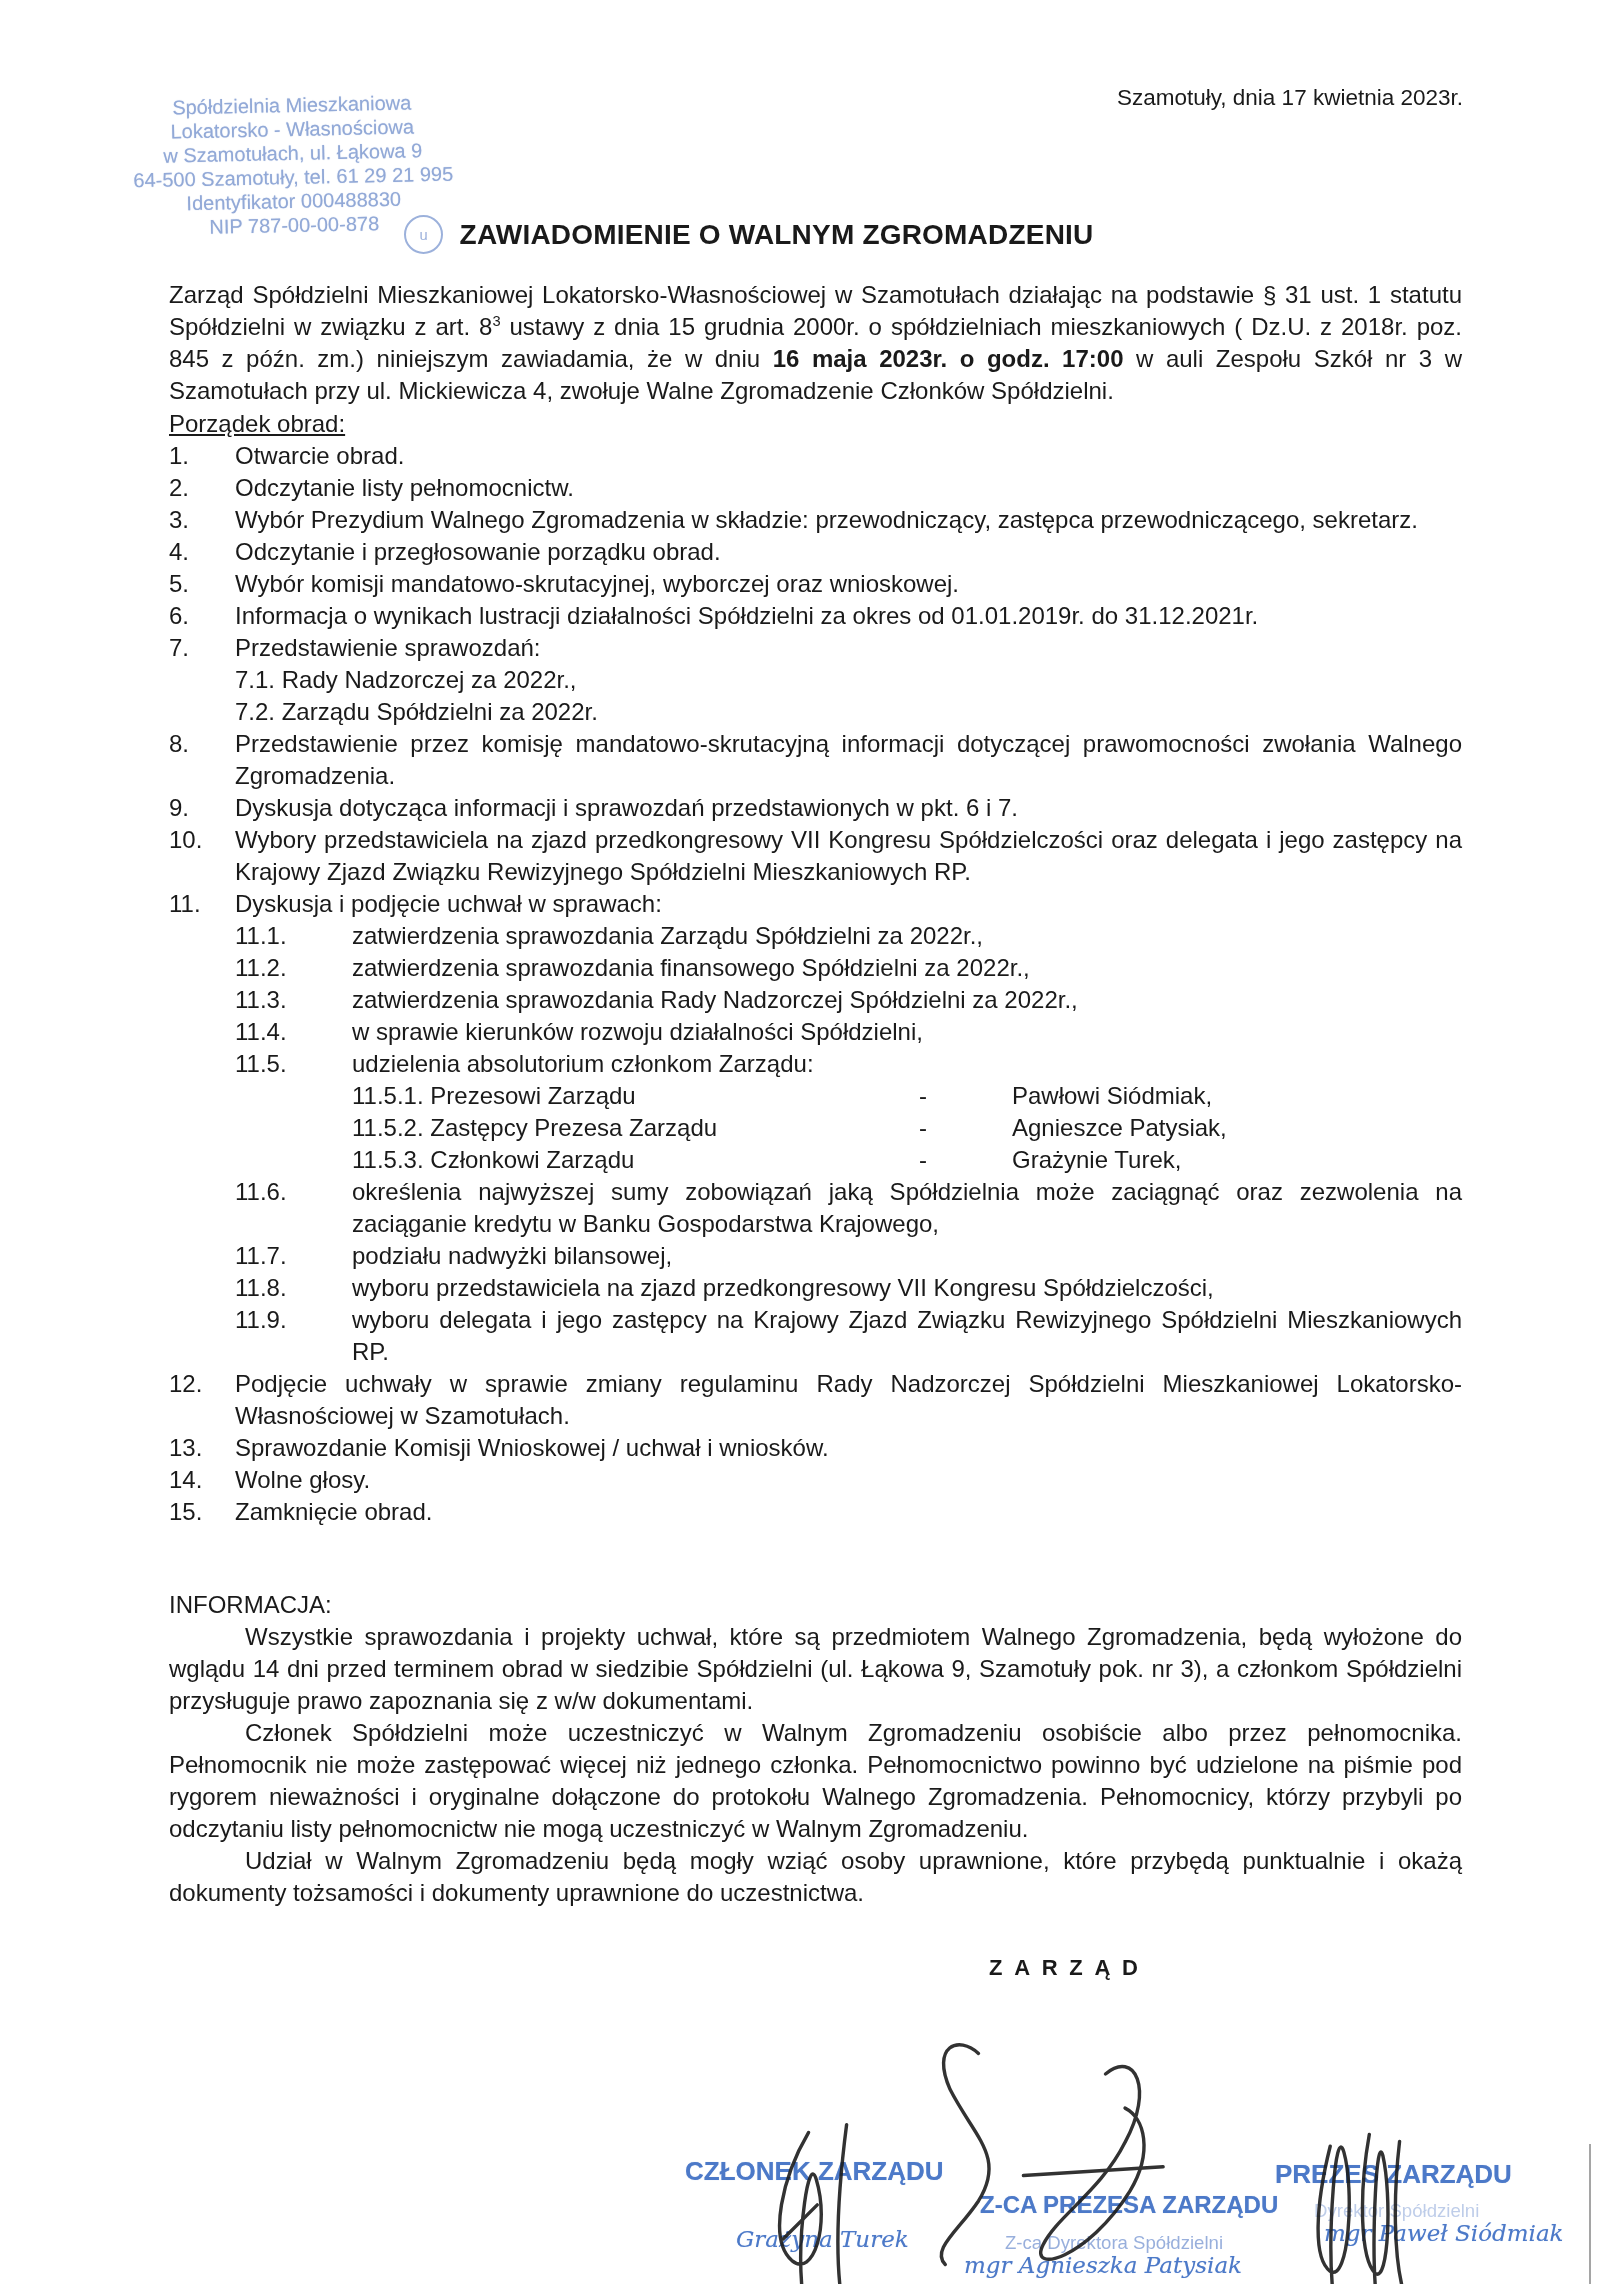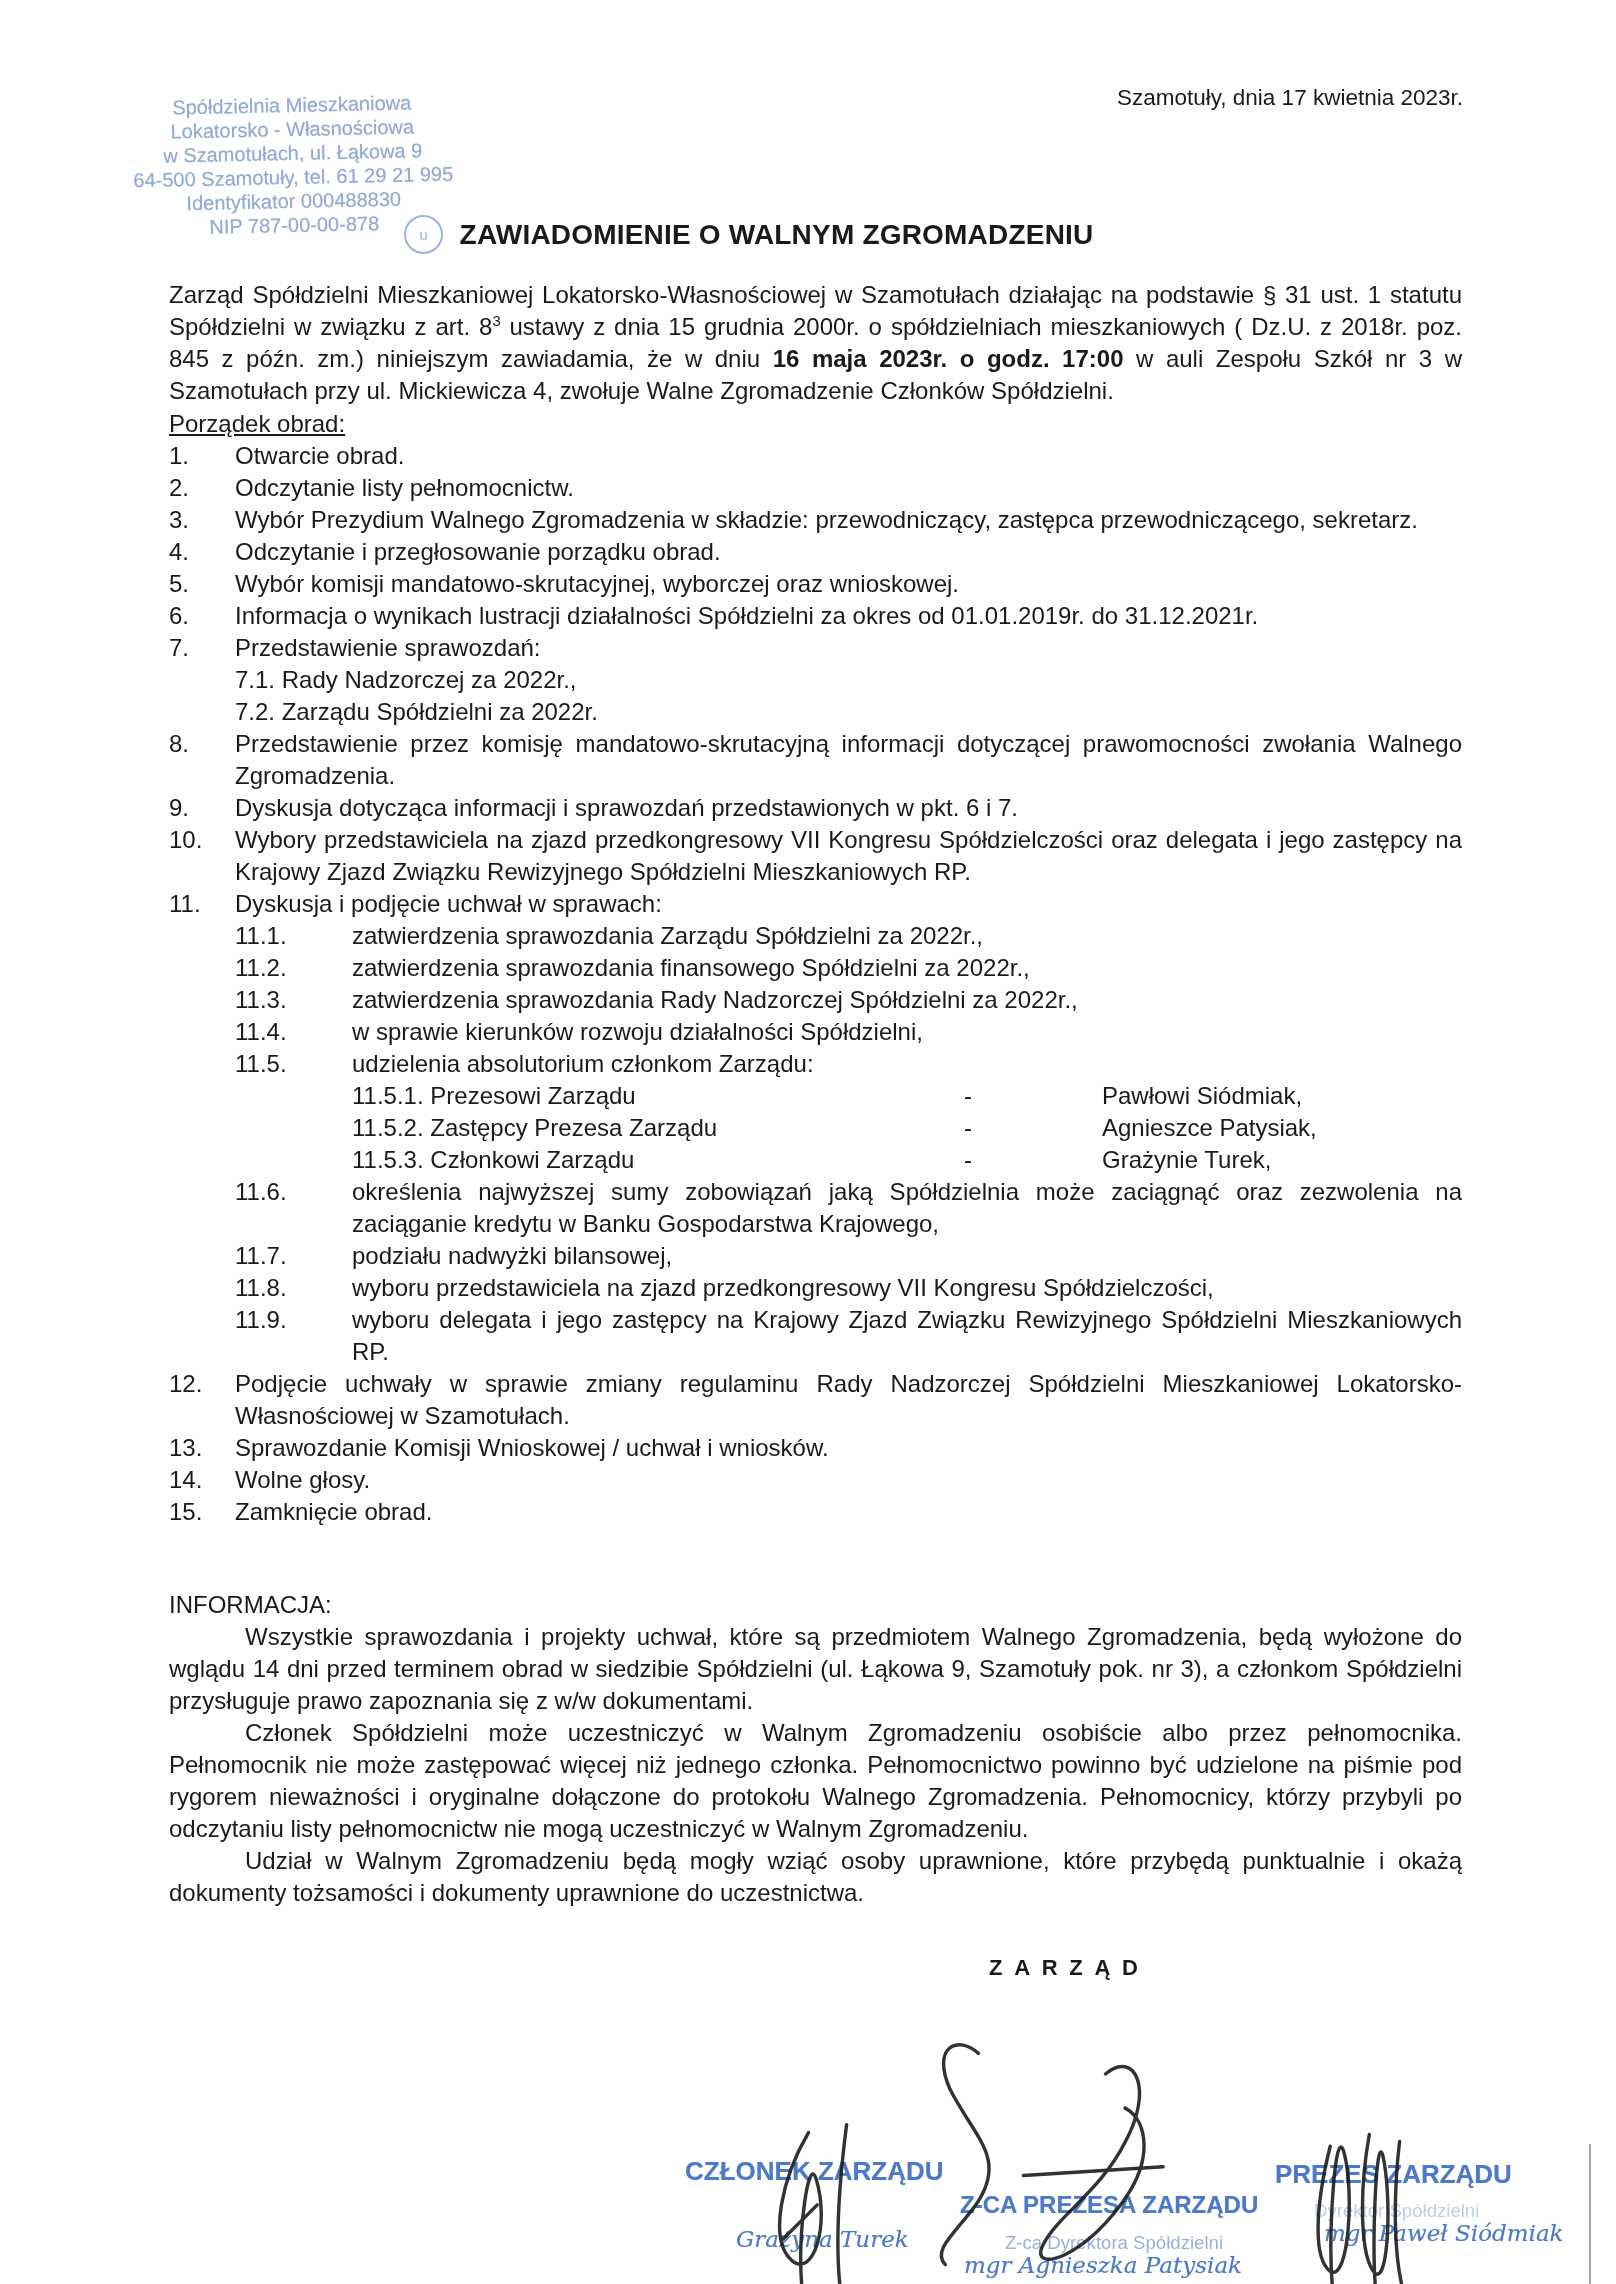--- a/index.html
+++ b/index.html
@@ -41,35 +41,35 @@
   .intro{margin:0;text-align:justify;}
   sup{font-size:14.7px;line-height:0;}
   .agenda-heading{text-decoration:underline;margin-top:1px;}
   .row{display:flex;align-items:flex-start;}
   .row .num{flex:0 0 66px;}
   .row .txt{flex:1 1 auto;text-align:justify;}
   .sub1{margin-left:66px;}
   .sub11{display:flex;margin-left:66px;}
   .sub11 .num{flex:0 0 117px;}
   .sub11 .txt{flex:1 1 auto;text-align:justify;}
-  .sub2{display:flex;margin-left:183px;gap:45px;}
+  .sub2{display:flex;margin-left:183px;}
   .sub2 .s2label{flex:0 0 567px;}
   .sub2 .s2dash{flex:0 0 93px;}
   .sub2 .s2name{flex:1 1 auto;}
   .info-heading{margin-top:61px;}
   .info-para{margin:0;text-align:justify;text-indent:76px;}
   
   .zarzad{
     position:absolute;left:989px;top:1952px;
     font-size:22px;letter-spacing:11.7px;font-weight:bold;
   }
   .stamp-role{position:absolute;color:#4c79c8;font-weight:bold;white-space:nowrap;
     text-shadow:0 0 0.7px rgba(76,121,200,.5);}
   .role-member{left:685px;top:2155px;font-size:26px;}
-  .role-vice{left:960px;top:2189px;font-size:24px;}
+  .role-vice{left:980px;top:2189px;font-size:24px;}
   .role-president{left:1275px;top:2158px;font-size:26px;}
   .stamp-subrole{position:absolute;color:#7f9cd4;font-size:18.6px;white-space:nowrap;
     filter:blur(0.6px);}
   .subrole-vice{left:1005px;top:2227px;opacity:.8;}
   .subrole-president{left:1314px;top:2195px;opacity:.5;}
   .stamp-name{position:absolute;color:#4c79c8;font-family:"DejaVu Serif",serif;
     font-style:italic;font-size:23px;white-space:nowrap;
     text-shadow:0 0 0.7px rgba(76,121,200,.45);}
   .name-member{left:736px;top:2223px;}
   .name-vice{left:964px;top:2249px;}

